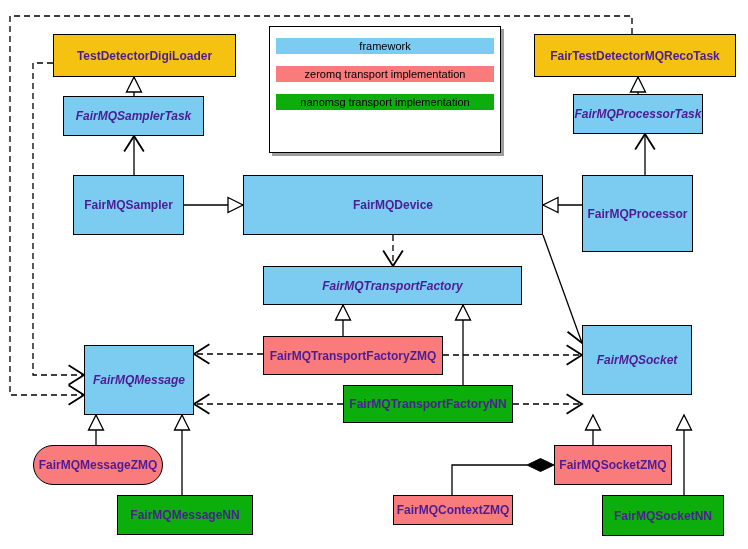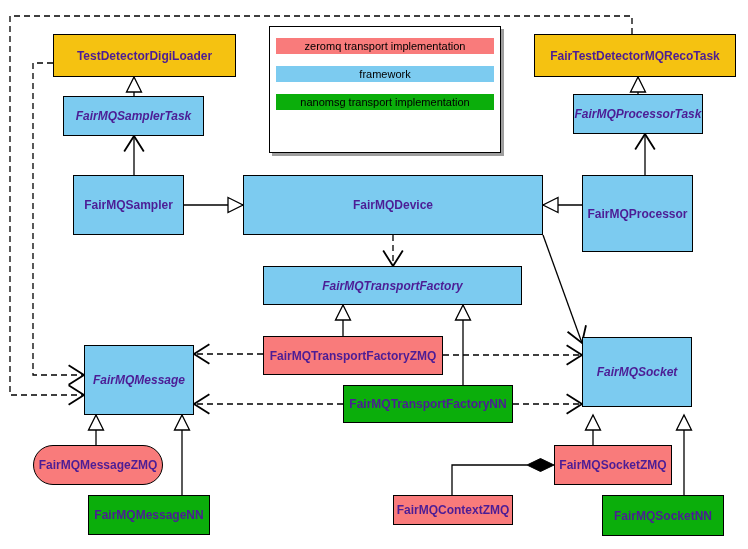--- a/index.html
+++ b/index.html
@@ -62,22 +62,22 @@
         <polyline points="593,445 593,415" class="edge" marker-end="url(#m-triangle)"></polyline>
         <polyline points="684,495 684,415" class="edge" marker-end="url(#m-triangle)"></polyline>
         <polyline points="452,495 452,465 527,465" class="edge" marker-end="url(#m-diamond)"></polyline>
         <polyline points="632,34 632,16 10,16 10,395 84,395" class="edge dashed" marker-end="url(#m-vee)"></polyline>
         <polyline points="53,63 33,63 33,375 84,375" class="edge dashed" marker-end="url(#m-vee)"></polyline>
       </g>
   </svg>
 
   <div class="legend" id="legend-box" style="left: 269px; top: 26px; width: 232px; height: 127px;">
 
+      <div class="legend-strip" style="background: rgb(124, 203, 240);">framework</div>
       <div class="legend-strip" style="background: rgb(249, 123, 123);">zeromq transport implementation</div>
-      <div class="legend-strip" style="background: rgb(124, 203, 240);">framework</div>
       <div class="legend-strip" style="background: rgb(11, 174, 11);">nanomsg transport implementation</div>
     </div>
 
   <div id="node-layer">
       <div class="node" style="left: 53px; top: 34px; width: 183px; height: 43px; background: rgb(245, 194, 17);">
         <span>TestDetectorDigiLoader</span>
       </div>
       <div class="node" style="left: 534px; top: 34px; width: 202px; height: 43px; background: rgb(245, 194, 17);">
         <span>FairTestDetectorMQRecoTask</span>
       </div>
@@ -101,27 +101,27 @@
       </div>
       <div class="node" style="left: 263px; top: 336px; width: 180px; height: 39px; background: rgb(249, 123, 123);">
         <span>FairMQTransportFactoryZMQ</span>
       </div>
       <div class="node" style="left: 343px; top: 385px; width: 170px; height: 38px; background: rgb(11, 174, 11);">
         <span>FairMQTransportFactoryNN</span>
       </div>
       <div class="node abstract" style="left: 84px; top: 345px; width: 110px; height: 70px; background: rgb(124, 203, 240);">
         <span>FairMQMessage</span>
       </div>
-      <div class="node abstract" style="left: 582px; top: 337px; width: 110px; height: 70px; background: rgb(124, 203, 240);">
+      <div class="node abstract" style="left: 582px; top: 325px; width: 110px; height: 70px; background: rgb(124, 203, 240);">
         <span>FairMQSocket</span>
       </div>
       <div class="node" style="left: 33px; top: 445px; width: 130px; height: 40px; background: rgb(249, 123, 123); border-radius: 20px;">
         <span>FairMQMessageZMQ</span>
       </div>
-      <div class="node" style="left: 88px; top: 495px; width: 122px; height: 40px; background: rgb(11, 174, 11);">
+      <div class="node" style="left: 117px; top: 495px; width: 136px; height: 40px; background: rgb(11, 174, 11);">
         <span>FairMQMessageNN</span>
       </div>
       <div class="node" style="left: 554px; top: 445px; width: 118px; height: 40px; background: rgb(249, 123, 123);">
         <span>FairMQSocketZMQ</span>
       </div>
       <div class="node" style="left: 393px; top: 495px; width: 120px; height: 30px; background: rgb(249, 123, 123); text-align: right;">
         <span>FairMQContextZMQ</span>
       </div>
       <div class="node" style="left: 602px; top: 495px; width: 122px; height: 41px; background: rgb(11, 174, 11);">
         <span>FairMQSocketNN</span>

